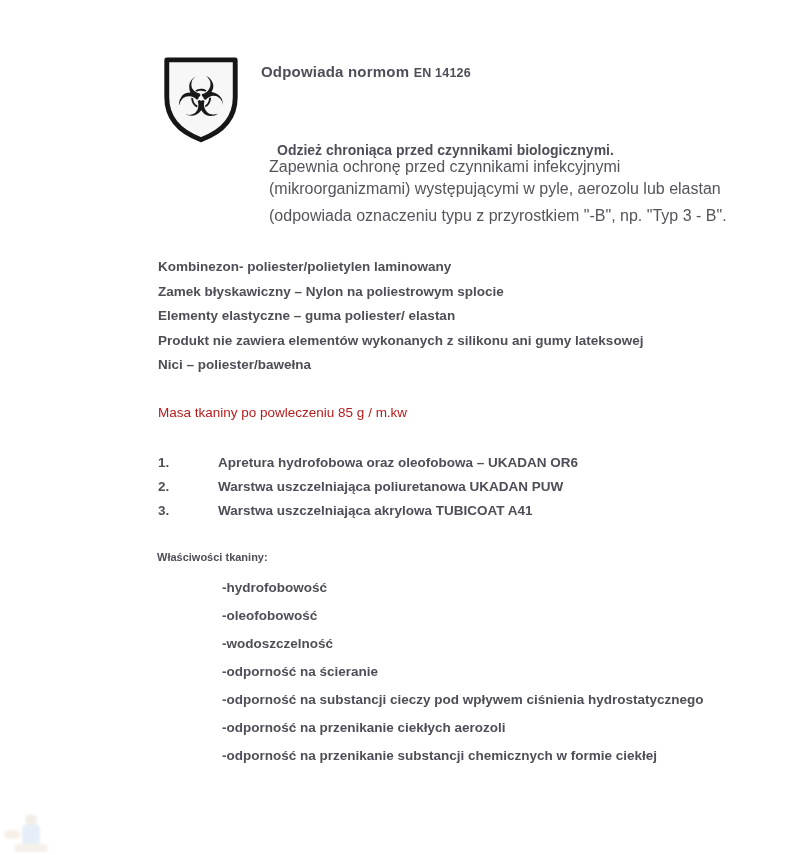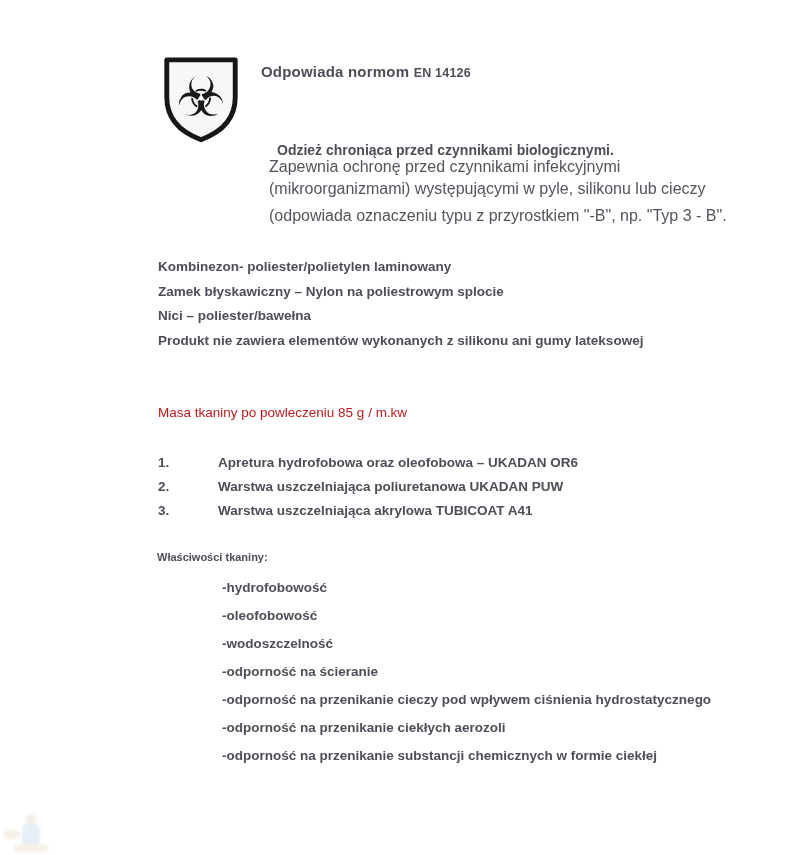--- a/index.html
+++ b/index.html
@@ -141,28 +141,29 @@
     <span class="bio-glyph">☣</span>
   </div>
 
   <div class="badge-title">
     <span class="t-main">Odpowiada normom</span>
     <span class="t-code">EN 14126</span>
   </div>
 
   <p class="desc-bold">Odzież chroniąca przed czynnikami biologicznymi.</p>
   <p class="desc desc-1">Zapewnia ochronę przed czynnikami infekcyjnymi</p>
-  <p class="desc desc-2">(mikroorganizmami) występującymi w pyle, silikonu lub cieczy</p>
+  <p class="desc desc-2">(mikroorganizmami) występującymi w pyle, aerozolu lub elastan</p>
   <p class="desc desc-note">(odpowiada oznaczeniu typu z przyrostkiem "-B", np. "Typ 3 - B".</p>
 
   <div class="materials">
     <p>Kombinezon- poliester/polietylen laminowany</p>
     <p>Zamek błyskawiczny – Nylon na poliestrowym splocie</p>
+    <p>Elementy elastyczne – guma poliester/ elastan</p>
+    <p>Produkt nie zawiera elementów wykonanych z silikonu ani gumy lateksowej</p>
     <p>Nici – poliester/bawełna</p>
-    <p>Produkt nie zawiera elementów wykonanych z silikonu ani gumy lateksowej</p>
   </div>
 
   <p class="mass">Masa tkaniny po powleczeniu 85 g / m.kw</p>
 
   <div class="coatings">
     <div class="coat-row">
       <span class="coat-num">1.</span>
       <span class="coat-txt">Apretura hydrofobowa oraz oleofobowa – UKADAN OR6</span>
     </div>
     <div class="coat-row">
@@ -174,21 +175,21 @@
       <span class="coat-txt">Warstwa uszczelniająca akrylowa TUBICOAT A41</span>
     </div>
   </div>
 
   <p class="props-heading">Właściwości tkaniny:</p>
   <div class="props">
     <p>-hydrofobowość</p>
     <p>-oleofobowość</p>
     <p>-wodoszczelność</p>
     <p>-odporność na ścieranie</p>
-    <p>-odporność na przenikanie cieczy pod wpływem ciśnienia hydrostatycznego</p>
+    <p>-odporność na substancji cieczy pod wpływem ciśnienia hydrostatycznego</p>
     <p>-odporność na przenikanie ciekłych aerozoli</p>
     <p>-odporność na przenikanie substancji chemicznych w formie ciekłej</p>
   </div>
 
   <div class="watermark">
     <div class="wm-tag"></div>
     <div class="wm-head"></div>
     <div class="wm-body"></div>
     <div class="wm-base"></div>
   </div>

